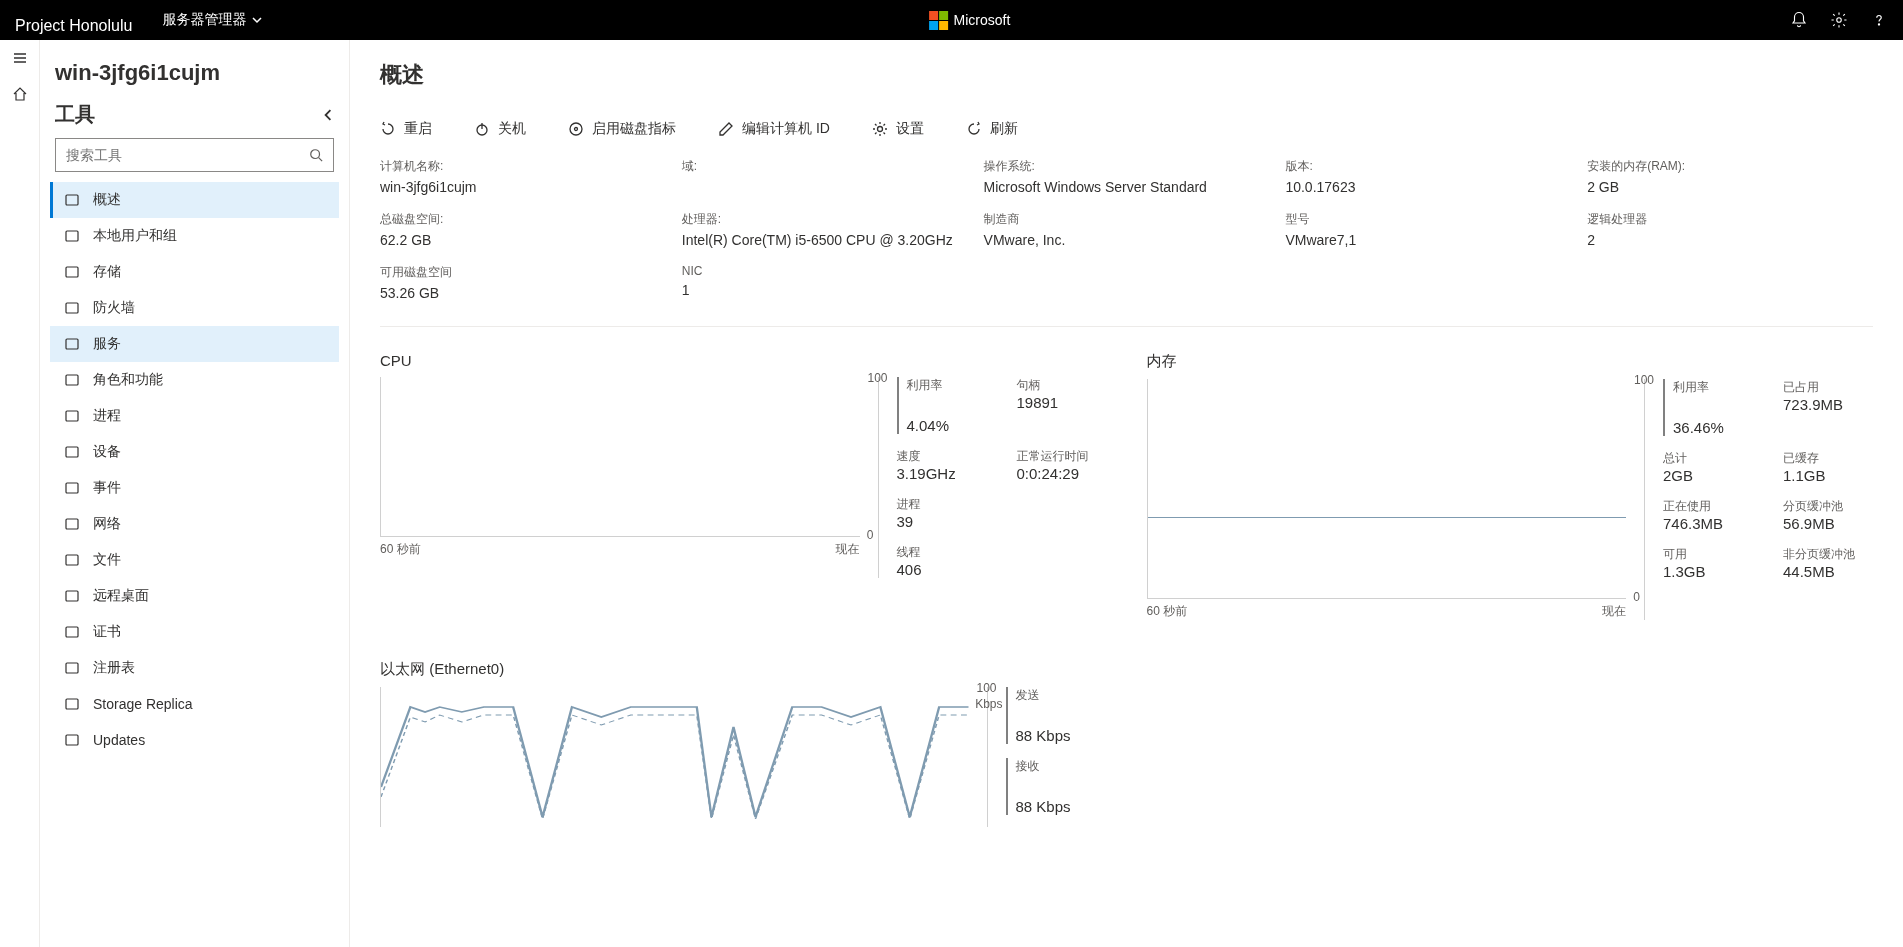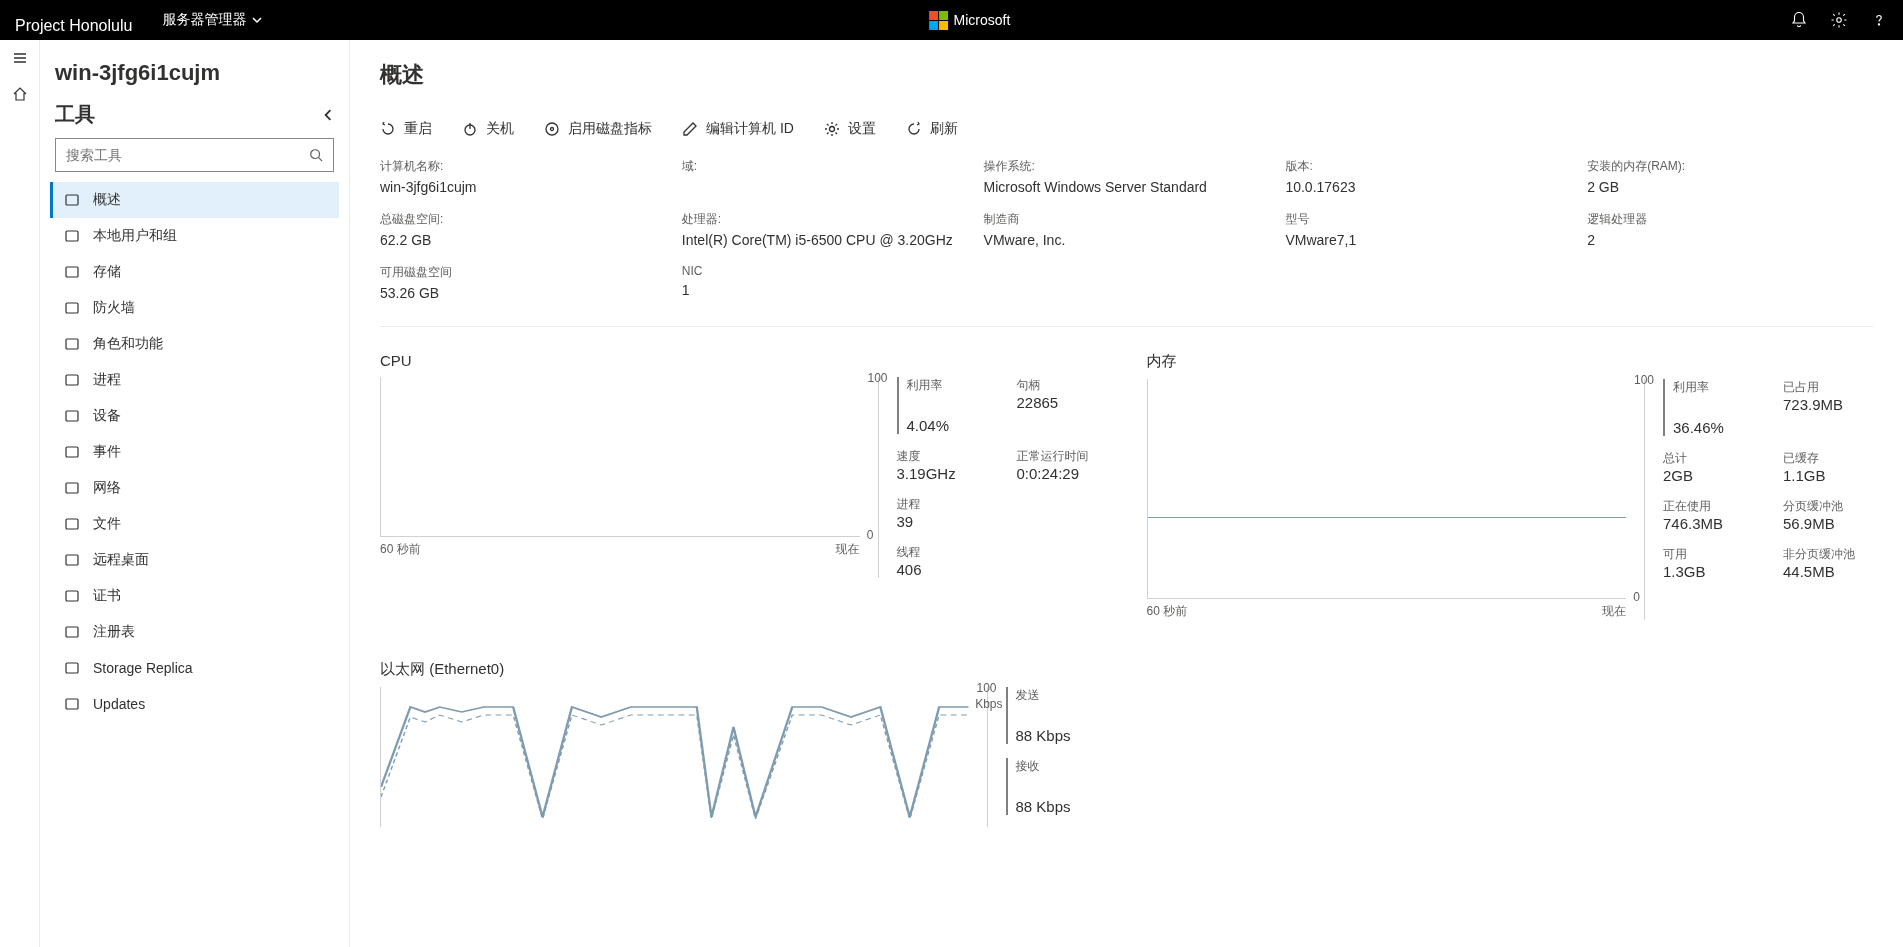--- a/index.html
+++ b/index.html
@@ -24,21 +24,21 @@
 .searchbox{display:flex;align-items:center;border:1px solid #8a8886;height:34px;margin:0 5px 10px 5px;}
 .searchbox input{flex:1;border:none;outline:none;padding:0 10px;font-size:14px;background:transparent;}
 .searchbox .sbtn{width:34px;display:flex;align-items:center;justify-content:center;}
 .tool-list{flex:1;overflow:auto;}
 .tool-item{display:flex;align-items:center;gap:12px;height:36px;padding:0 10px;cursor:pointer;border-left:3px solid transparent;}
 .tool-item.active{background:#e1f0fb;border-left-color:#0078d4;}
 .tool-item.hover{background:#e1f0fb;}
 .tool-item .ti-icon{width:18px;display:flex;justify-content:center;}
 .main{flex:1;overflow:auto;padding:20px 30px;}
 .main .pg-hdr{font-size:22px;font-weight:600;margin-bottom:20px;}
-.actions{display:flex;gap:30px;padding:10px 0 20px 0;}
+.actions{display:flex;gap:42px;padding:10px 0 20px 0;}
 .act{display:flex;align-items:center;gap:8px;cursor:pointer;font-size:14px;}
 .info-grid{display:grid;grid-template-columns:repeat(5,1fr);column-gap:30px;row-gap:18px;border-bottom:1px solid #edebe9;padding-bottom:25px;margin-bottom:25px;gap:16px;}
 .info-cell{}
 .info-cell .lbl{font-size:12px;color:#605e5c;margin-bottom:4px;}
 .info-cell .val{font-size:14px;}
 .perf{display:grid;grid-template-columns:1fr 1fr;column-gap:40px;row-gap:40px;}
 .perf-title{font-size:15px;margin-bottom:8px;}
 .perf-row{display:flex;gap:18px;}
 .chart-box{flex:1;position:relative;}
 .chart{width:100%;height:160px;border:1px solid #d0d0d0;border-top:none;border-right:none;position:relative;}
@@ -144,20 +144,28 @@
           <span>存储</span>
         </div>
         <div class="tool-item">
           <span class="ti-icon">
             <svg width="16" height="16" viewBox="0 0 16 16" fill="none" stroke="#323130" stroke-width="1.2">
               <rect x="2" y="3" width="12" height="10" rx="1"></rect>
             </svg>
           </span>
           <span>防火墙</span>
         </div>
+        <div class="tool-item hover">
+          <span class="ti-icon">
+            <svg width="16" height="16" viewBox="0 0 16 16" fill="none" stroke="#323130" stroke-width="1.2">
+              <rect x="2" y="3" width="12" height="10" rx="1"></rect>
+            </svg>
+          </span>
+          <span>服务</span>
+        </div>
         <div class="tool-item">
           <span class="ti-icon">
             <svg width="16" height="16" viewBox="0 0 16 16" fill="none" stroke="#323130" stroke-width="1.2">
               <rect x="2" y="3" width="12" height="10" rx="1"></rect>
             </svg>
           </span>
           <span>角色和功能</span>
         </div>
         <div class="tool-item">
           <span class="ti-icon">
@@ -355,21 +363,21 @@
                 <span>现在</span>
               </div>
           </div>
           <div class="stats">
             <div class="stat pill">
                 <div class="sl">利用率</div>
                 <div class="sv bold">4.04%</div>
               </div>
             <div class="stat">
                 <div class="sl">句柄</div>
-                <div class="sv">22865</div>
+                <div class="sv">19891</div>
               </div>
             <div class="stat">
                 <div class="sl">速度</div>
                 <div class="sv">3.19GHz</div>
               </div>
             <div class="stat">
                 <div class="sl">正常运行时间</div>
                 <div class="sv">0:0:24:29</div>
               </div>
             <div class="stat">

